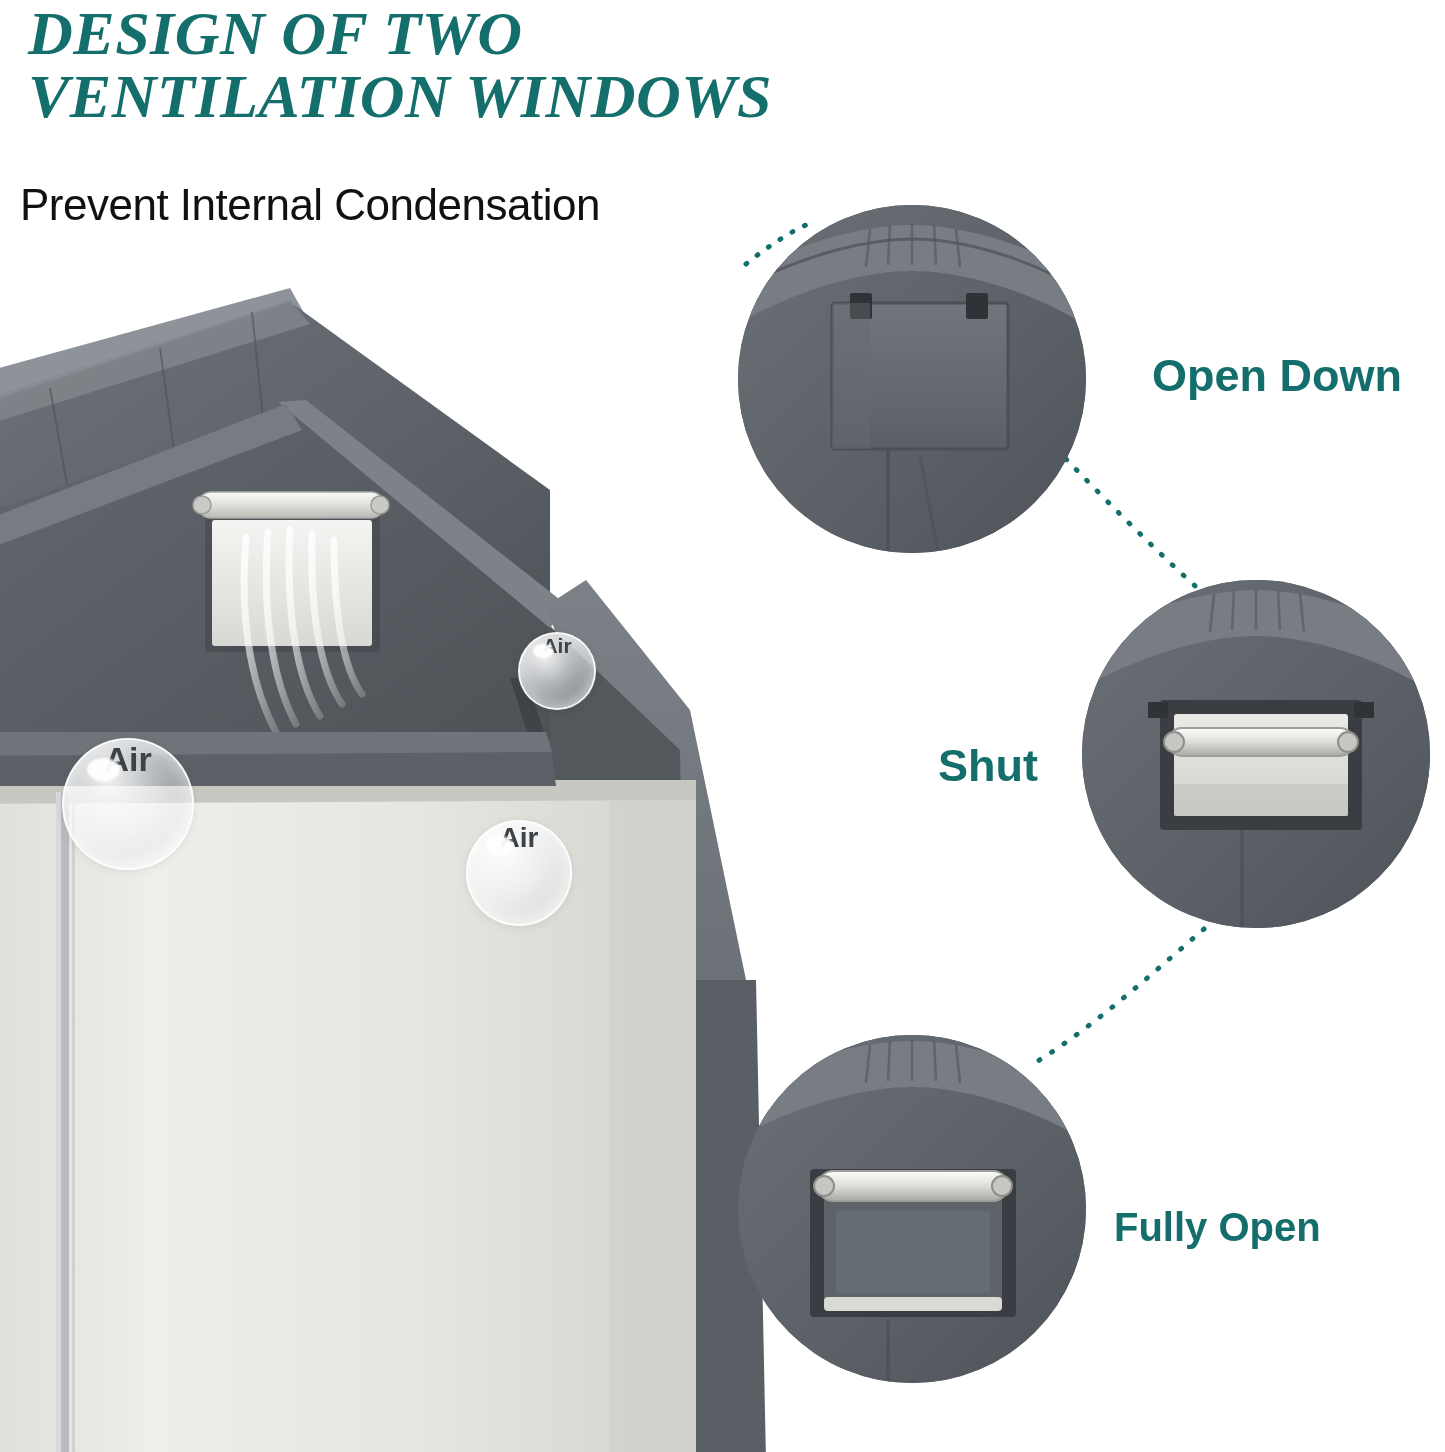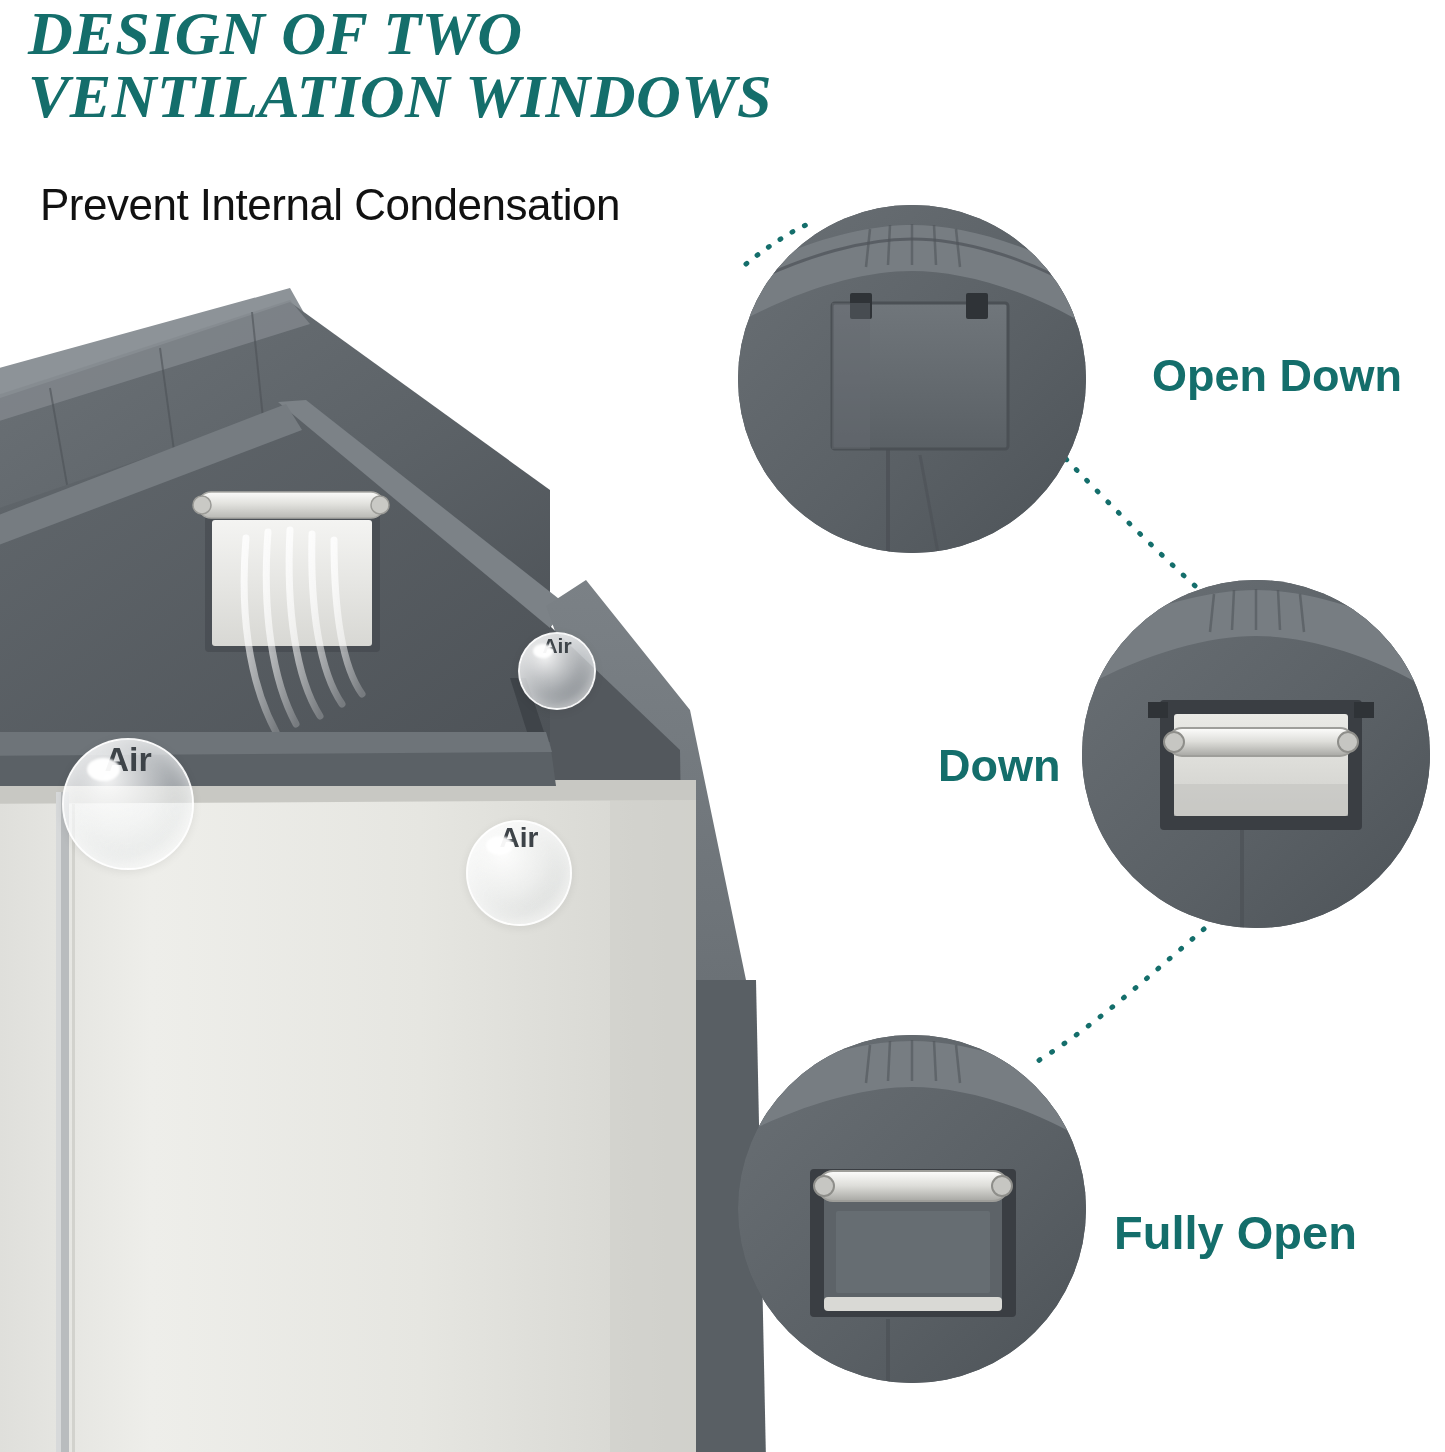--- a/index.html
+++ b/index.html
@@ -27,21 +27,21 @@
     font-weight: bold;
     font-size: 62px;
     line-height: 1.02;
     letter-spacing: 0.5px;
     color: #146e6b;
     text-transform: uppercase;
     white-space: pre-line;
   }
   .subhead {
     position: absolute;
-    left: 40px;
+    left: 20px;
     top: 180px;
     font-family: "Liberation Sans", sans-serif;
     font-size: 44px;
     color: #111111;
     letter-spacing: -0.5px;
   }
 
   
   .photo {
     position: absolute;
@@ -97,21 +97,21 @@
   
   .calloutLabel {
     position: absolute;
     font-family: "Liberation Sans", sans-serif;
     font-weight: bold;
     color: #146e6b;
     white-space: nowrap;
   }
   #label-shut { left: 1152px; top: 350px; font-size: 45px; }
   #label-half { left: 938px;  top: 740px; font-size: 45px; }
-  #label-open { left: 1114px; top: 1205px; font-size: 47px; }
+  #label-open { left: 1114px; top: 1205px; font-size: 40px; }
 
   
   .connector { position: absolute; }
   #conn-1 { left: 742px; top: 218px; width: 70px; height: 50px; }
   #conn-2 { left: 1060px; top: 455px; width: 190px; height: 180px; }
   #conn-3 { left: 1020px; top: 925px; width: 190px; height: 150px; }
 </style>
 </head>
 <body>
 
@@ -309,21 +309,21 @@
       <circle cx="92" cy="162" r="10" fill="#c6c6c2" stroke="#8e8e8a" stroke-width="2"></circle>
       <circle cx="266" cy="162" r="10" fill="#c6c6c2" stroke="#8e8e8a" stroke-width="2"></circle>
 
       <rect x="66" y="122" width="20" height="16" fill="#2f3337"></rect>
       <rect x="272" y="122" width="20" height="16" fill="#2f3337"></rect>
 
       <path d="M92,204 L266,204 L266,236 L92,236 Z" fill="#c3c3bf" opacity="0.6"></path>
       <path d="M160,250 L160,348" stroke="#4a4f54" stroke-width="4" opacity="0.6"></path>
     </svg>
   </div>
-  <div class="calloutLabel" id="label-half">Down</div>
+  <div class="calloutLabel" id="label-half">Shut</div>
 
   <div class="callout" id="callout-open">
     <svg width="348" height="348" viewBox="0 0 348 348" xmlns="http://www.w3.org/2000/svg">
       <defs>
         <linearGradient id="c3bg" x1="0" y1="0" x2="1" y2="1">
           <stop offset="0%" stop-color="#6a7075"></stop>
           <stop offset="60%" stop-color="#5a6065"></stop>
           <stop offset="100%" stop-color="#4d5358"></stop>
         </linearGradient>
         <linearGradient id="c3roll" x1="0" y1="0" x2="0" y2="1">

